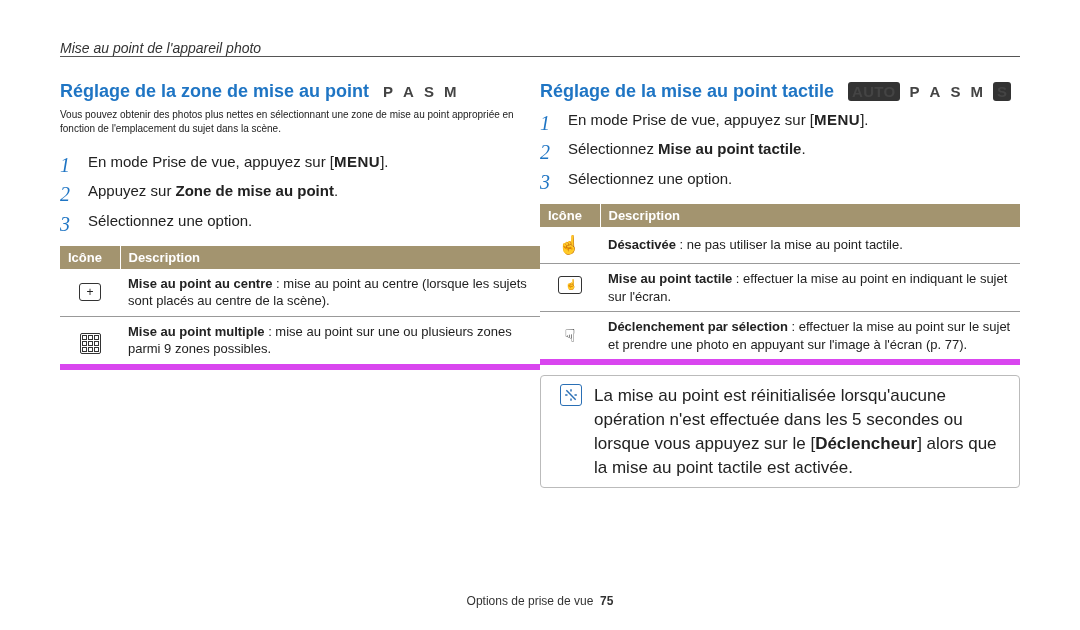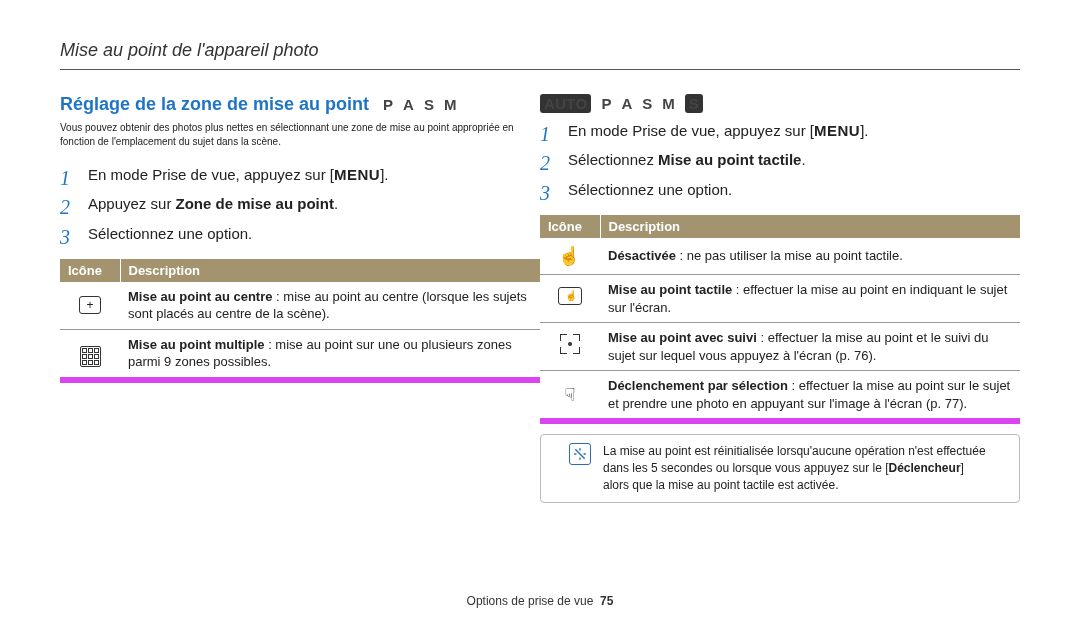--- a/index.html
+++ b/index.html
@@ -7,23 +7,22 @@
     width: 1080px;
     height: 630px;
     background: #fff;
     font-family: Arial, Helvetica, sans-serif;
     color: #222;
     padding: 40px 60px 20px 60px;
     position: relative;
   }
   .breadcrumb {
     font-style: italic;
-    font-size: 18px;
+    font-size: 14px;
     color: #333;
-    margin-bottom: 8px;
   }
   .divider {
     border: none;
     border-top: 1px solid #555;
     margin-bottom: 24px;
   }
   .columns {
     display: flex;
   }
   .col { flex: 1; min-width: 0; }
@@ -176,22 +175,22 @@
     color: #333;
     line-height: 1.4;
     margin-bottom: 12px;
     padding-left: 28px;
   }
   .note-box {
     display: flex;
     gap: 12px;
     border: 1px solid #bbb;
     border-radius: 4px;
-    padding: 8px 28px;
-    font-size: 12px;
+    padding: 8px 19px;
+    font-size: 17px;
     line-height: 1.4;
     align-items: flex-start;
   }
   .note-icon {
     width: 22px; height: 22px;
     border: 1.5px solid #2a6fb5;
     border-radius: 3px;
     display: flex;
     align-items: center;
     justify-content: center;
@@ -265,20 +264,21 @@
               </span></td>
           <td><span class="bold">Mise au point multiple</span><span> : mise au point sur une ou plusieurs zones parmi 9 zones possibles.</span></td>
         </tr>
       </tbody>
     </table>
 
   </div>
 
   <div class="col">
     <h2>
+      <span>Réglage de la mise au point tactile</span>
       <span class="mode-badges">
         <span class="mode-pill">AUTO</span>
         <span>P</span>
         <span>A</span>
         <span>S</span>
         <span>M</span>
         <span class="mode-pill">S</span>
       </span>
     </h2>
 
@@ -300,24 +300,20 @@
         </tr>
       </thead>
       <tbody>
         <tr>
           <td><span class="icon-touch">☝</span></td>
           <td><span class="bold">Désactivée</span><span> : ne pas utiliser la mise au point tactile.</span></td>
         </tr>
         <tr>
           <td><span class="icon-screen"></span></td>
           <td><span class="bold">Mise au point tactile</span><span> : effectuer la mise au point en indiquant le sujet sur l'écran.</span></td>
-        </tr>
-        <tr>
-          <td><span class="icon-corners"><b></b><i></i></span></td>
-          <td><span class="bold">Mise au point avec suivi</span><span> : effectuer la mise au point et le suivi du sujet sur lequel vous appuyez à l'écran (p. 76).</span></td>
         </tr>
         <tr>
           <td><span class="icon-touch">☟</span></td>
           <td><span class="bold">Déclenchement par sélection</span><span> : effectuer la mise au point sur le sujet et prendre une photo en appuyant sur l'image à l'écran (p. 77).</span></td>
         </tr>
       </tbody>
     </table>
 
 
     <div class="note-box">

